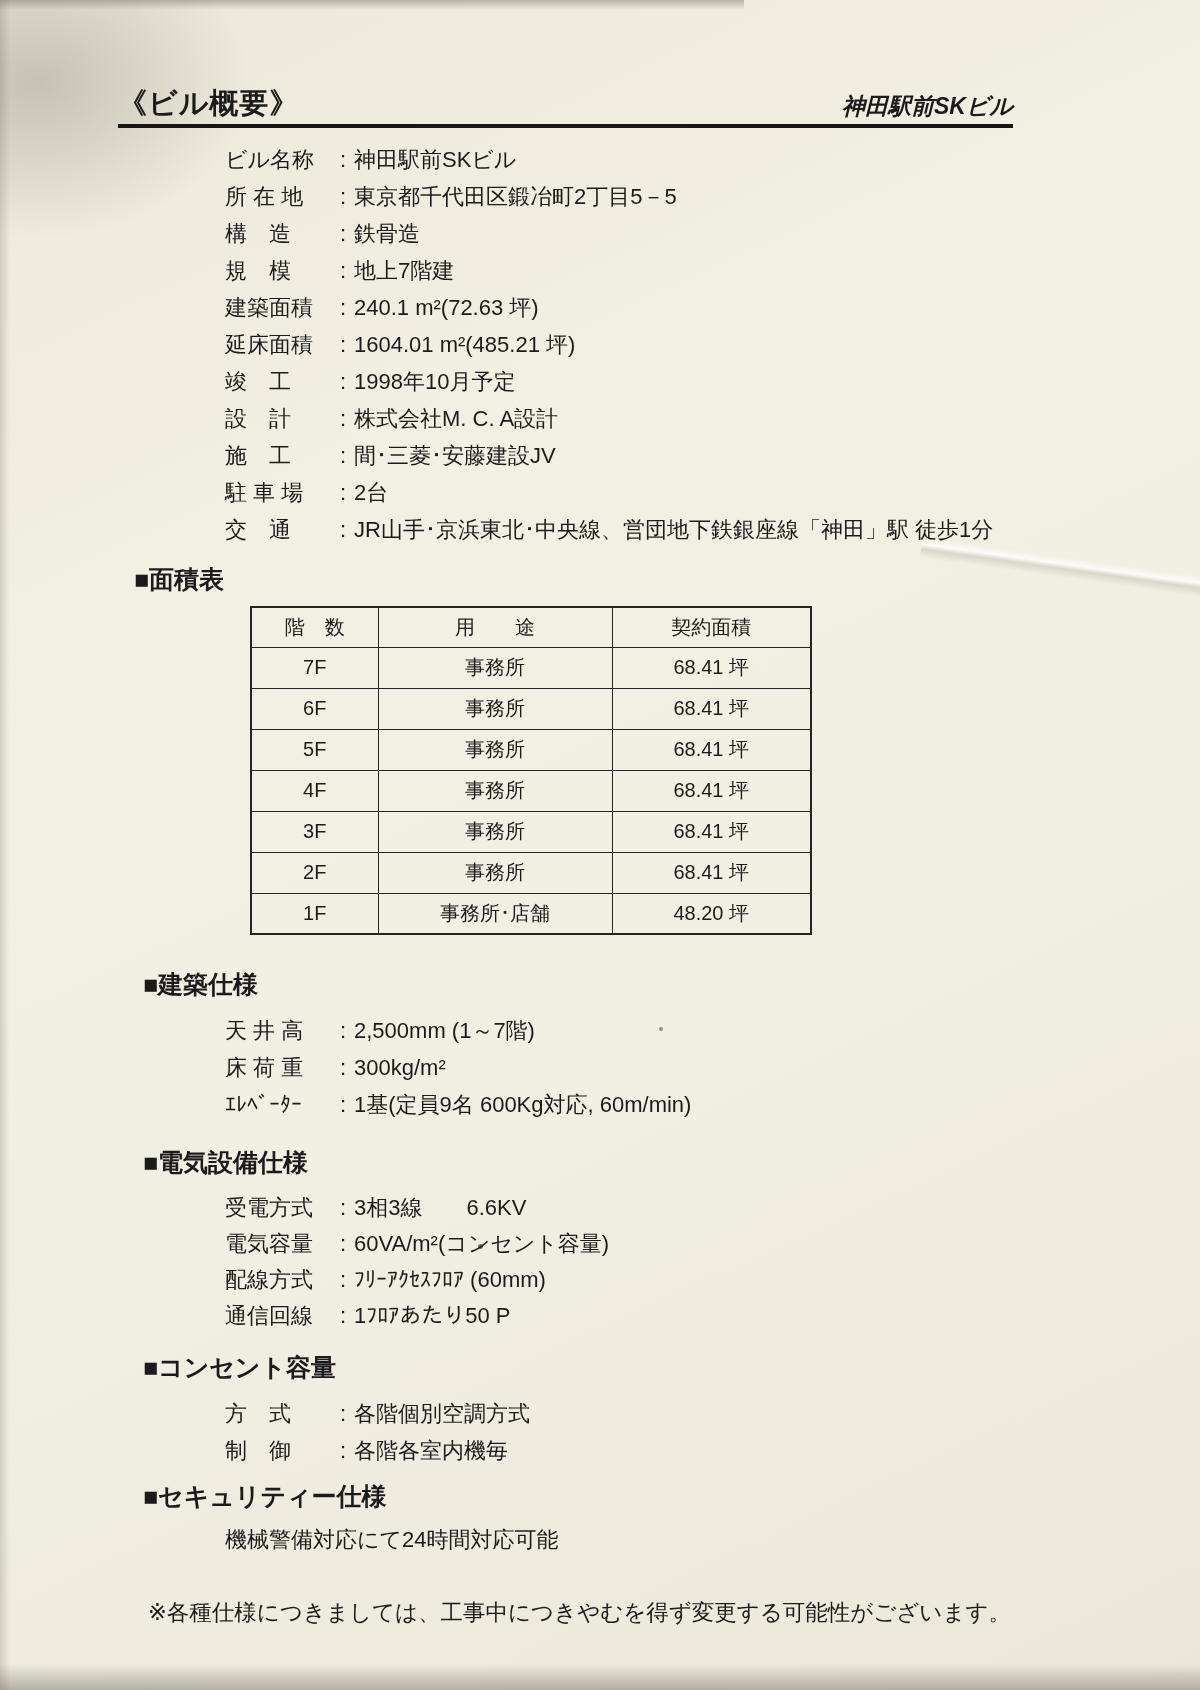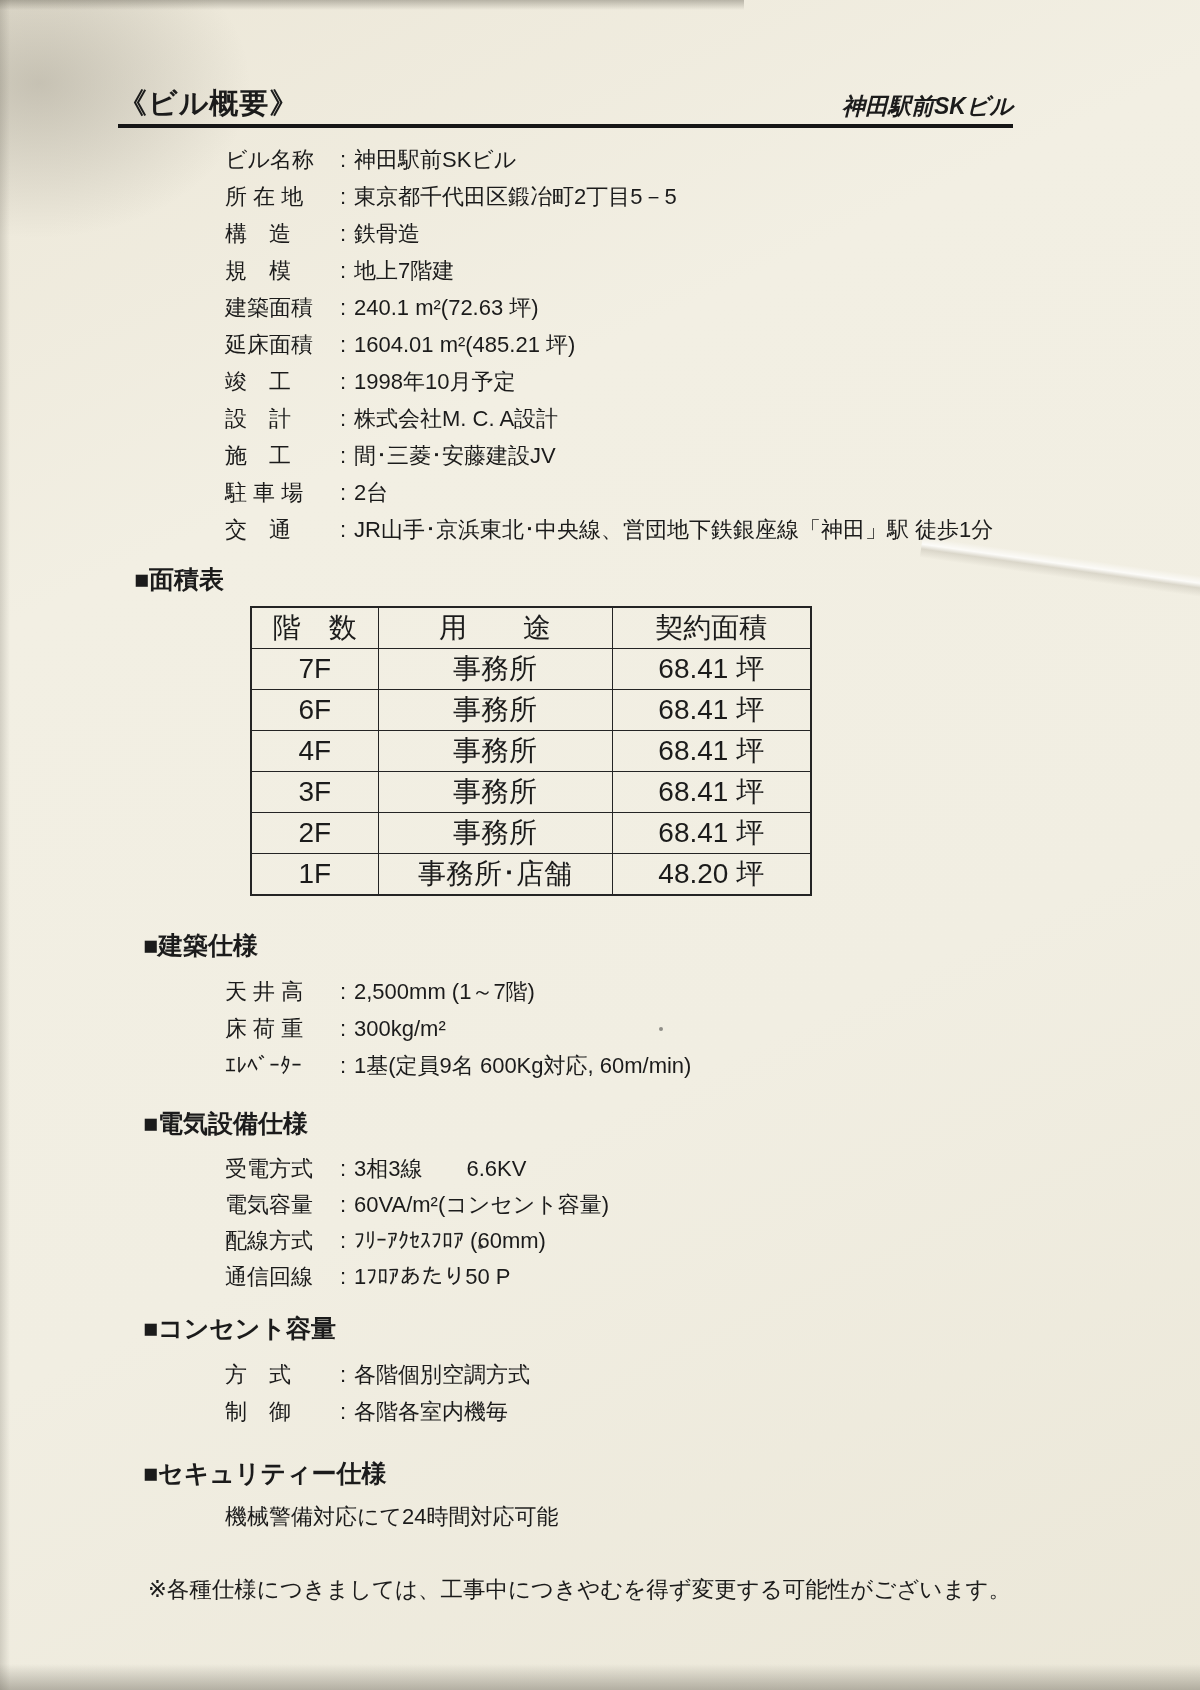--- a/index.html
+++ b/index.html
@@ -43,37 +43,37 @@
   .doc-building { font-size: 23px; font-weight: bold; font-style: italic; padding-bottom: 2px; }
 
   h2.section-heading {
     font-size: 25px; font-weight: bold; line-height: 30px;
     margin: 20px 0 0 25px;
   }
   h2.mt-area { margin-top: 16px; margin-left: 16px; }
   h2.mt-arch { margin-top: 34px; }
   h2.mt-elec { margin-top: 24px; }
   h2.mt-hvac { margin-top: 18px; }
-  h2.mt-sec  { margin-top: 28px; }
+  h2.mt-sec  { margin-top: 12px; }
 
   .kv-list { margin: 13px 0 0 107px; }
   .kv { display: flex; align-items: center; height: 37px; font-size: 22px; }
   .kv-elec .kv { height: 36px; }
   .kv-label { min-width: 107px; white-space: pre; }
   .kv-colon { width: 22px; text-align: center; white-space: pre; }
   .kv-value { white-space: pre; }
 
   table.area-table {
     border-collapse: collapse;
     margin: 12px 0 0 132px;
     border: 2.5px solid #242424;
   }
   table.area-table th, table.area-table td {
     border: 1.5px solid #242424;
-    font-size: 28px; font-weight: normal;
+    font-size: 20px; font-weight: normal;
     text-align: center; vertical-align: middle;
     white-space: pre;
   }
   table.area-table th { height: 40px; }
   table.area-table td { height: 41px; }
   .col-floor { width: 127px; }
   .col-use   { width: 234px; }
   .col-area  { width: 199px; }
 
   .security-note { font-size: 22px; margin: 14px 0 2px 107px; white-space: pre; }
@@ -170,20 +170,25 @@
           <td>7F</td>
           <td>事務所</td>
           <td>68.41 坪</td>
         </tr>
         <tr>
           <td>6F</td>
           <td>事務所</td>
           <td>68.41 坪</td>
         </tr>
         <tr>
+          <td>5F</td>
+          <td>事務所</td>
+          <td>68.41 坪</td>
+        </tr>
+        <tr>
           <td>4F</td>
           <td>事務所</td>
           <td>68.41 坪</td>
         </tr>
         <tr>
           <td>3F</td>
           <td>事務所</td>
           <td>68.41 坪</td>
         </tr>
         <tr>

